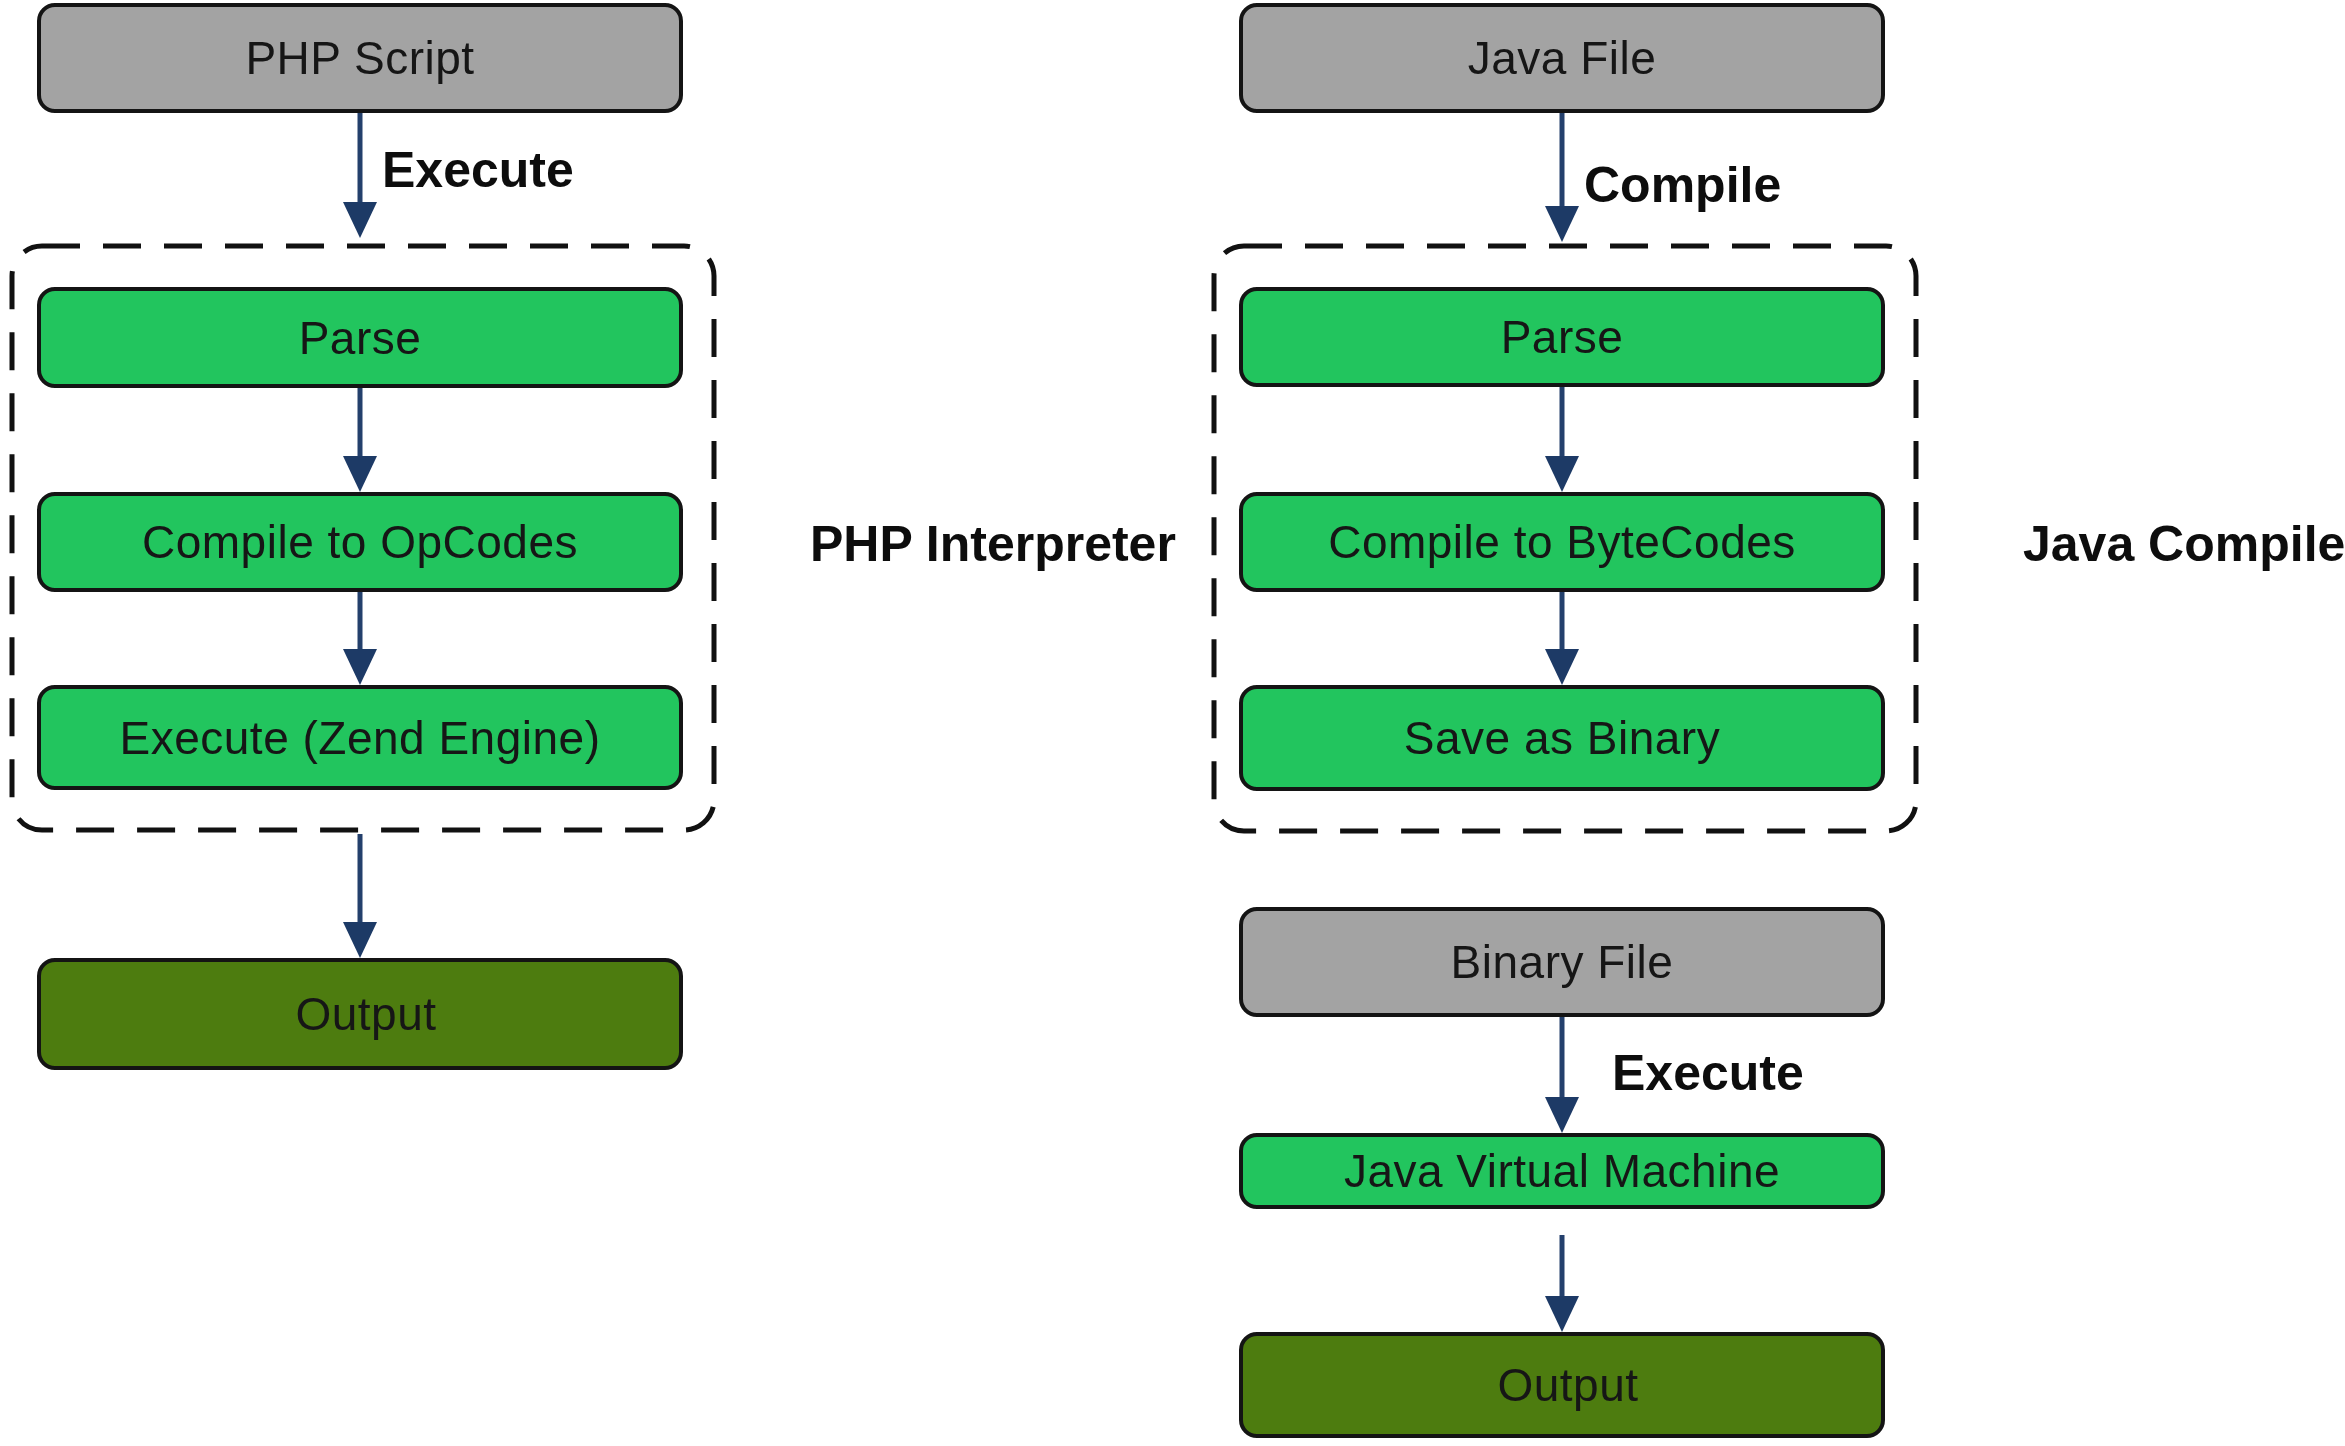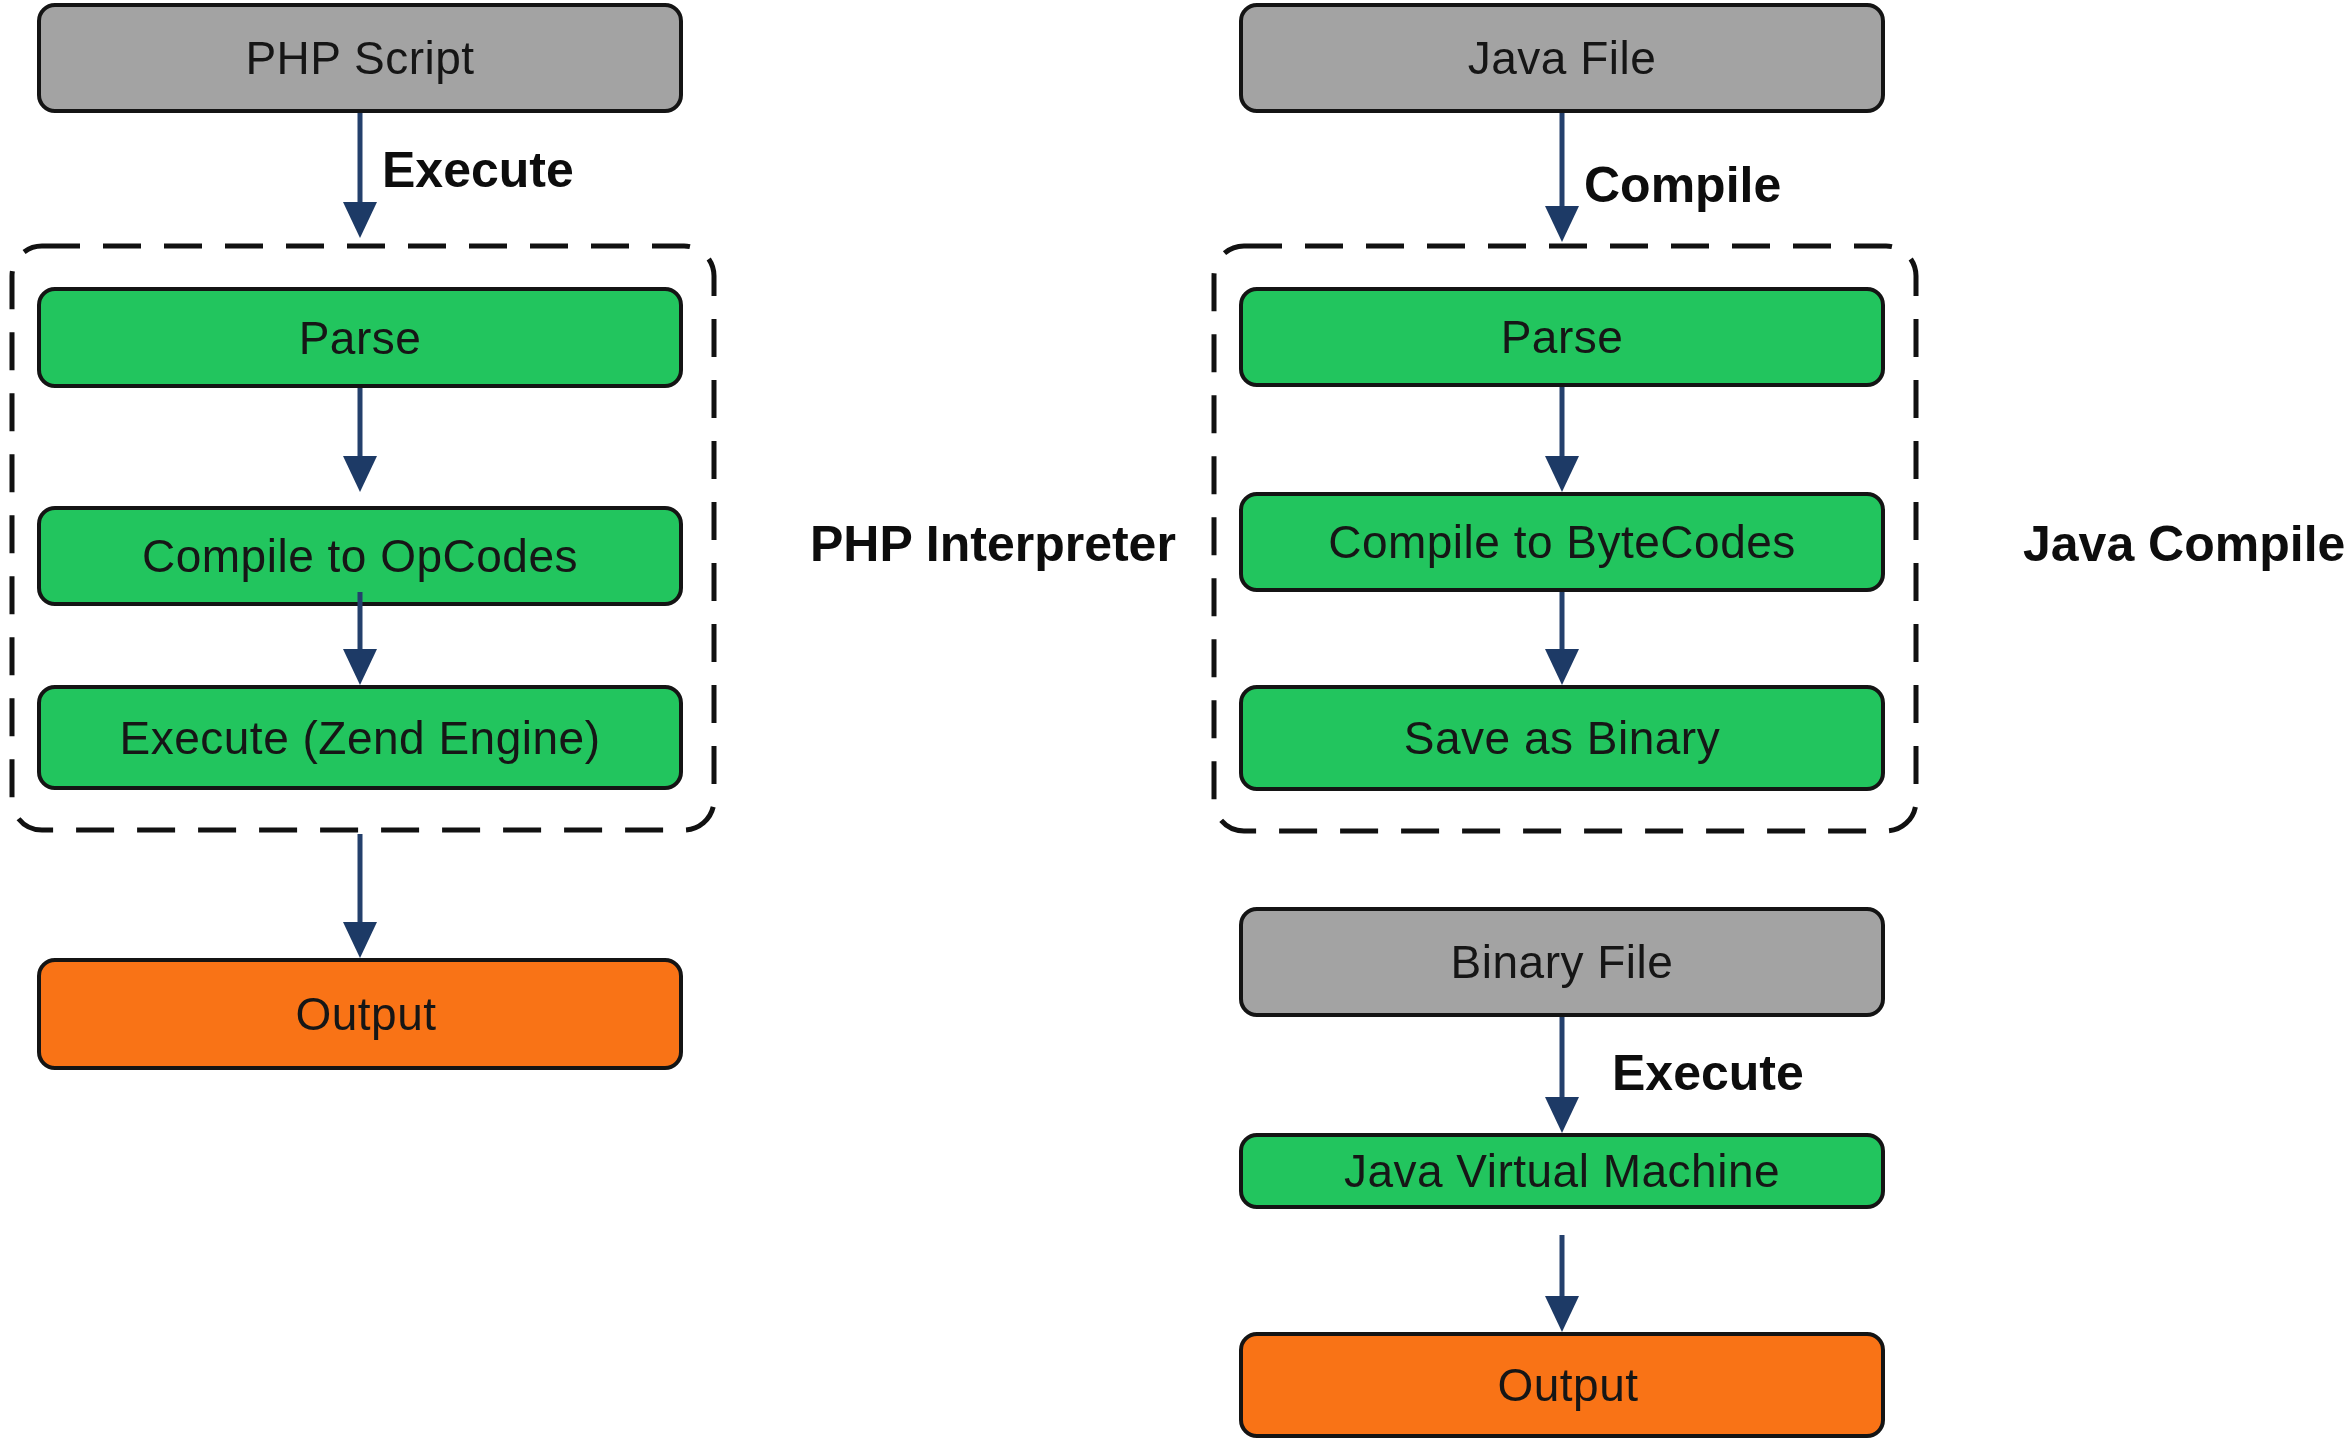--- a/index.html
+++ b/index.html
@@ -19,21 +19,21 @@
     display: flex;
     align-items: center;
     justify-content: center;
     font-size: 46px;
     color: #161616;
     letter-spacing: 0.5px;
     white-space: nowrap;
   }
   .light  { background: #a3a3a3; }
   .medium { background: #22c55e; }
-  .dark   { background: #f97316; padding-left: 12px; }
+  .dark   { background: #4d7c0f; padding-left: 12px; }
 
   .col-left  .box { left: 37px;  width: 646px; }
   .col-right .box { left: 1239px; width: 646px; }
 
   .dashed-container { position: absolute; }
   .dashed-container svg { display: block; }
 
   .edge-label, .container-label {
     position: absolute;
     font-weight: bold;
@@ -84,21 +84,21 @@
       </svg>
     </div>
 
     <div class="box medium" style="top: 287px; height: 101px;">Parse</div>
 
     <div class="arrow" style="left: 342px; top: 388px; width: 36px; height: 104px;">
       <div class="shaft" style="height: 74px;"></div>
         <div class="head"></div>
     </div>
 
-    <div class="box medium" style="top: 506px; height: 100px;">Compile to OpCodes</div>
+    <div class="box medium" style="top: 492px; height: 100px;">Compile to OpCodes</div>
 
     <div class="arrow" style="left: 342px; top: 592px; width: 36px; height: 93px;">
       <div class="shaft" style="height: 63px;"></div>
         <div class="head"></div>
     </div>
 
     <div class="box medium" style="top: 685px; height: 105px;">Execute (Zend Engine)</div>
 
     <div class="arrow" style="left: 342px; top: 834px; width: 36px; height: 124px;">
       <div class="shaft" style="height: 94px;"></div>

